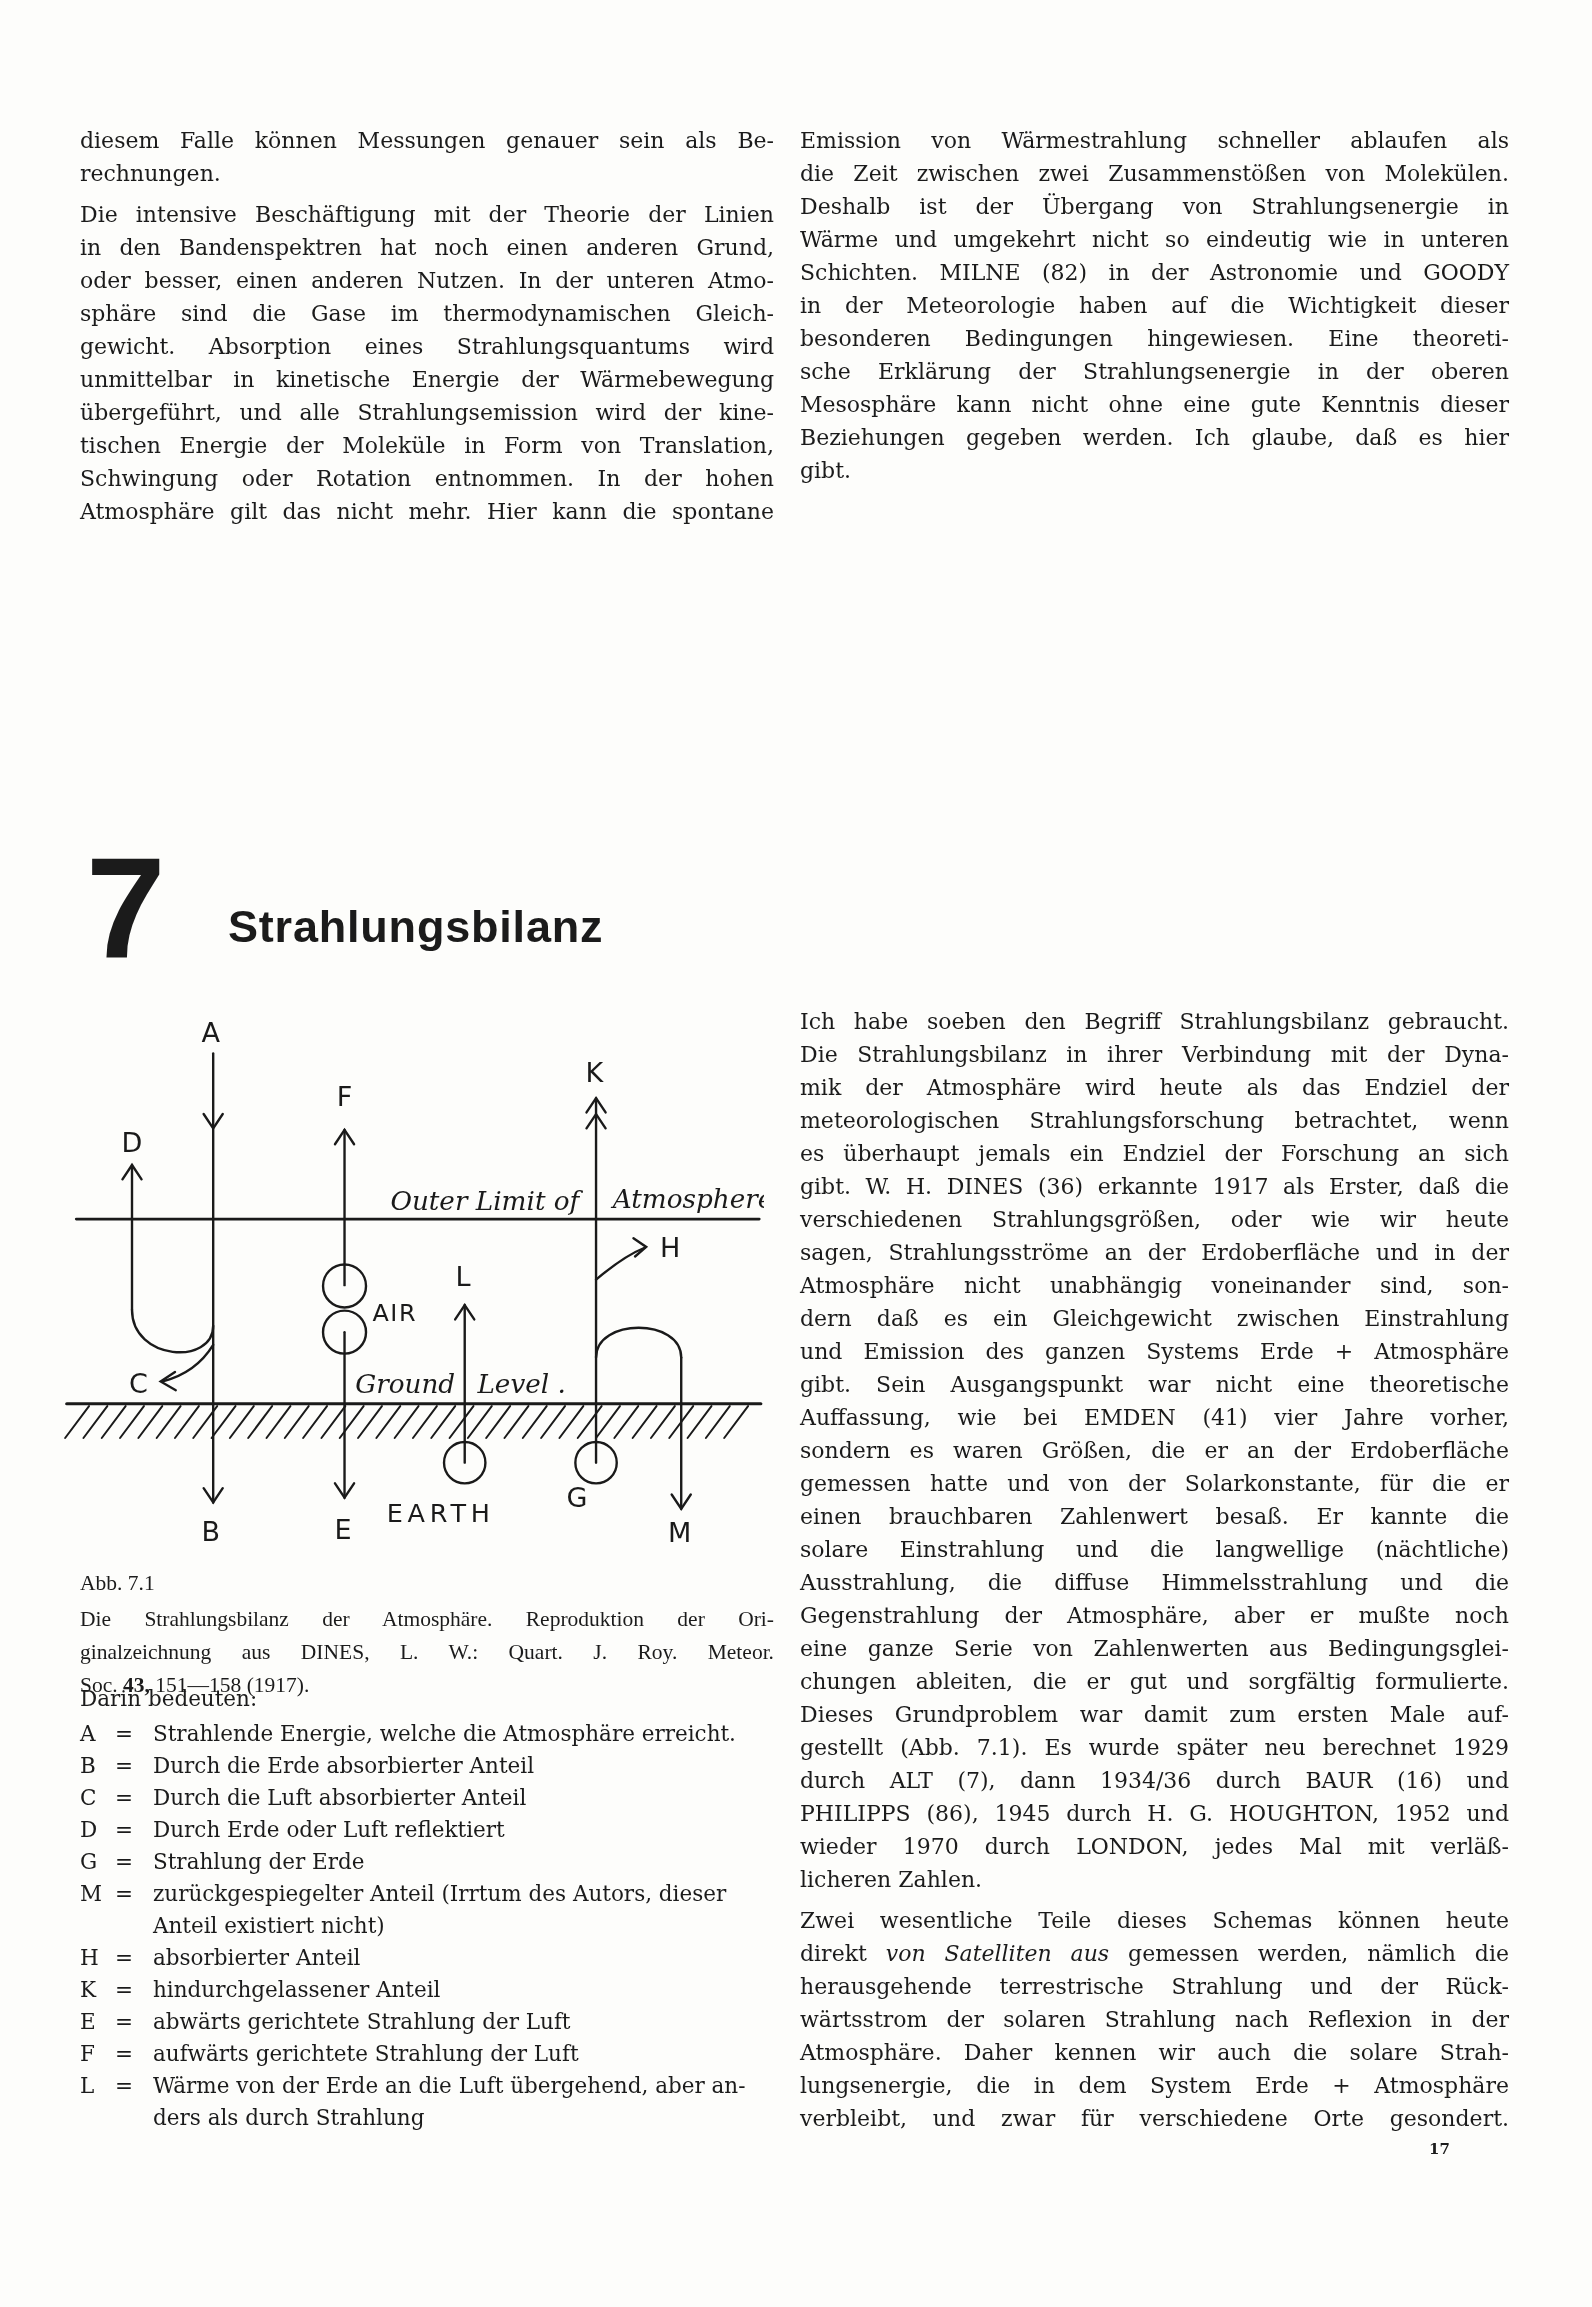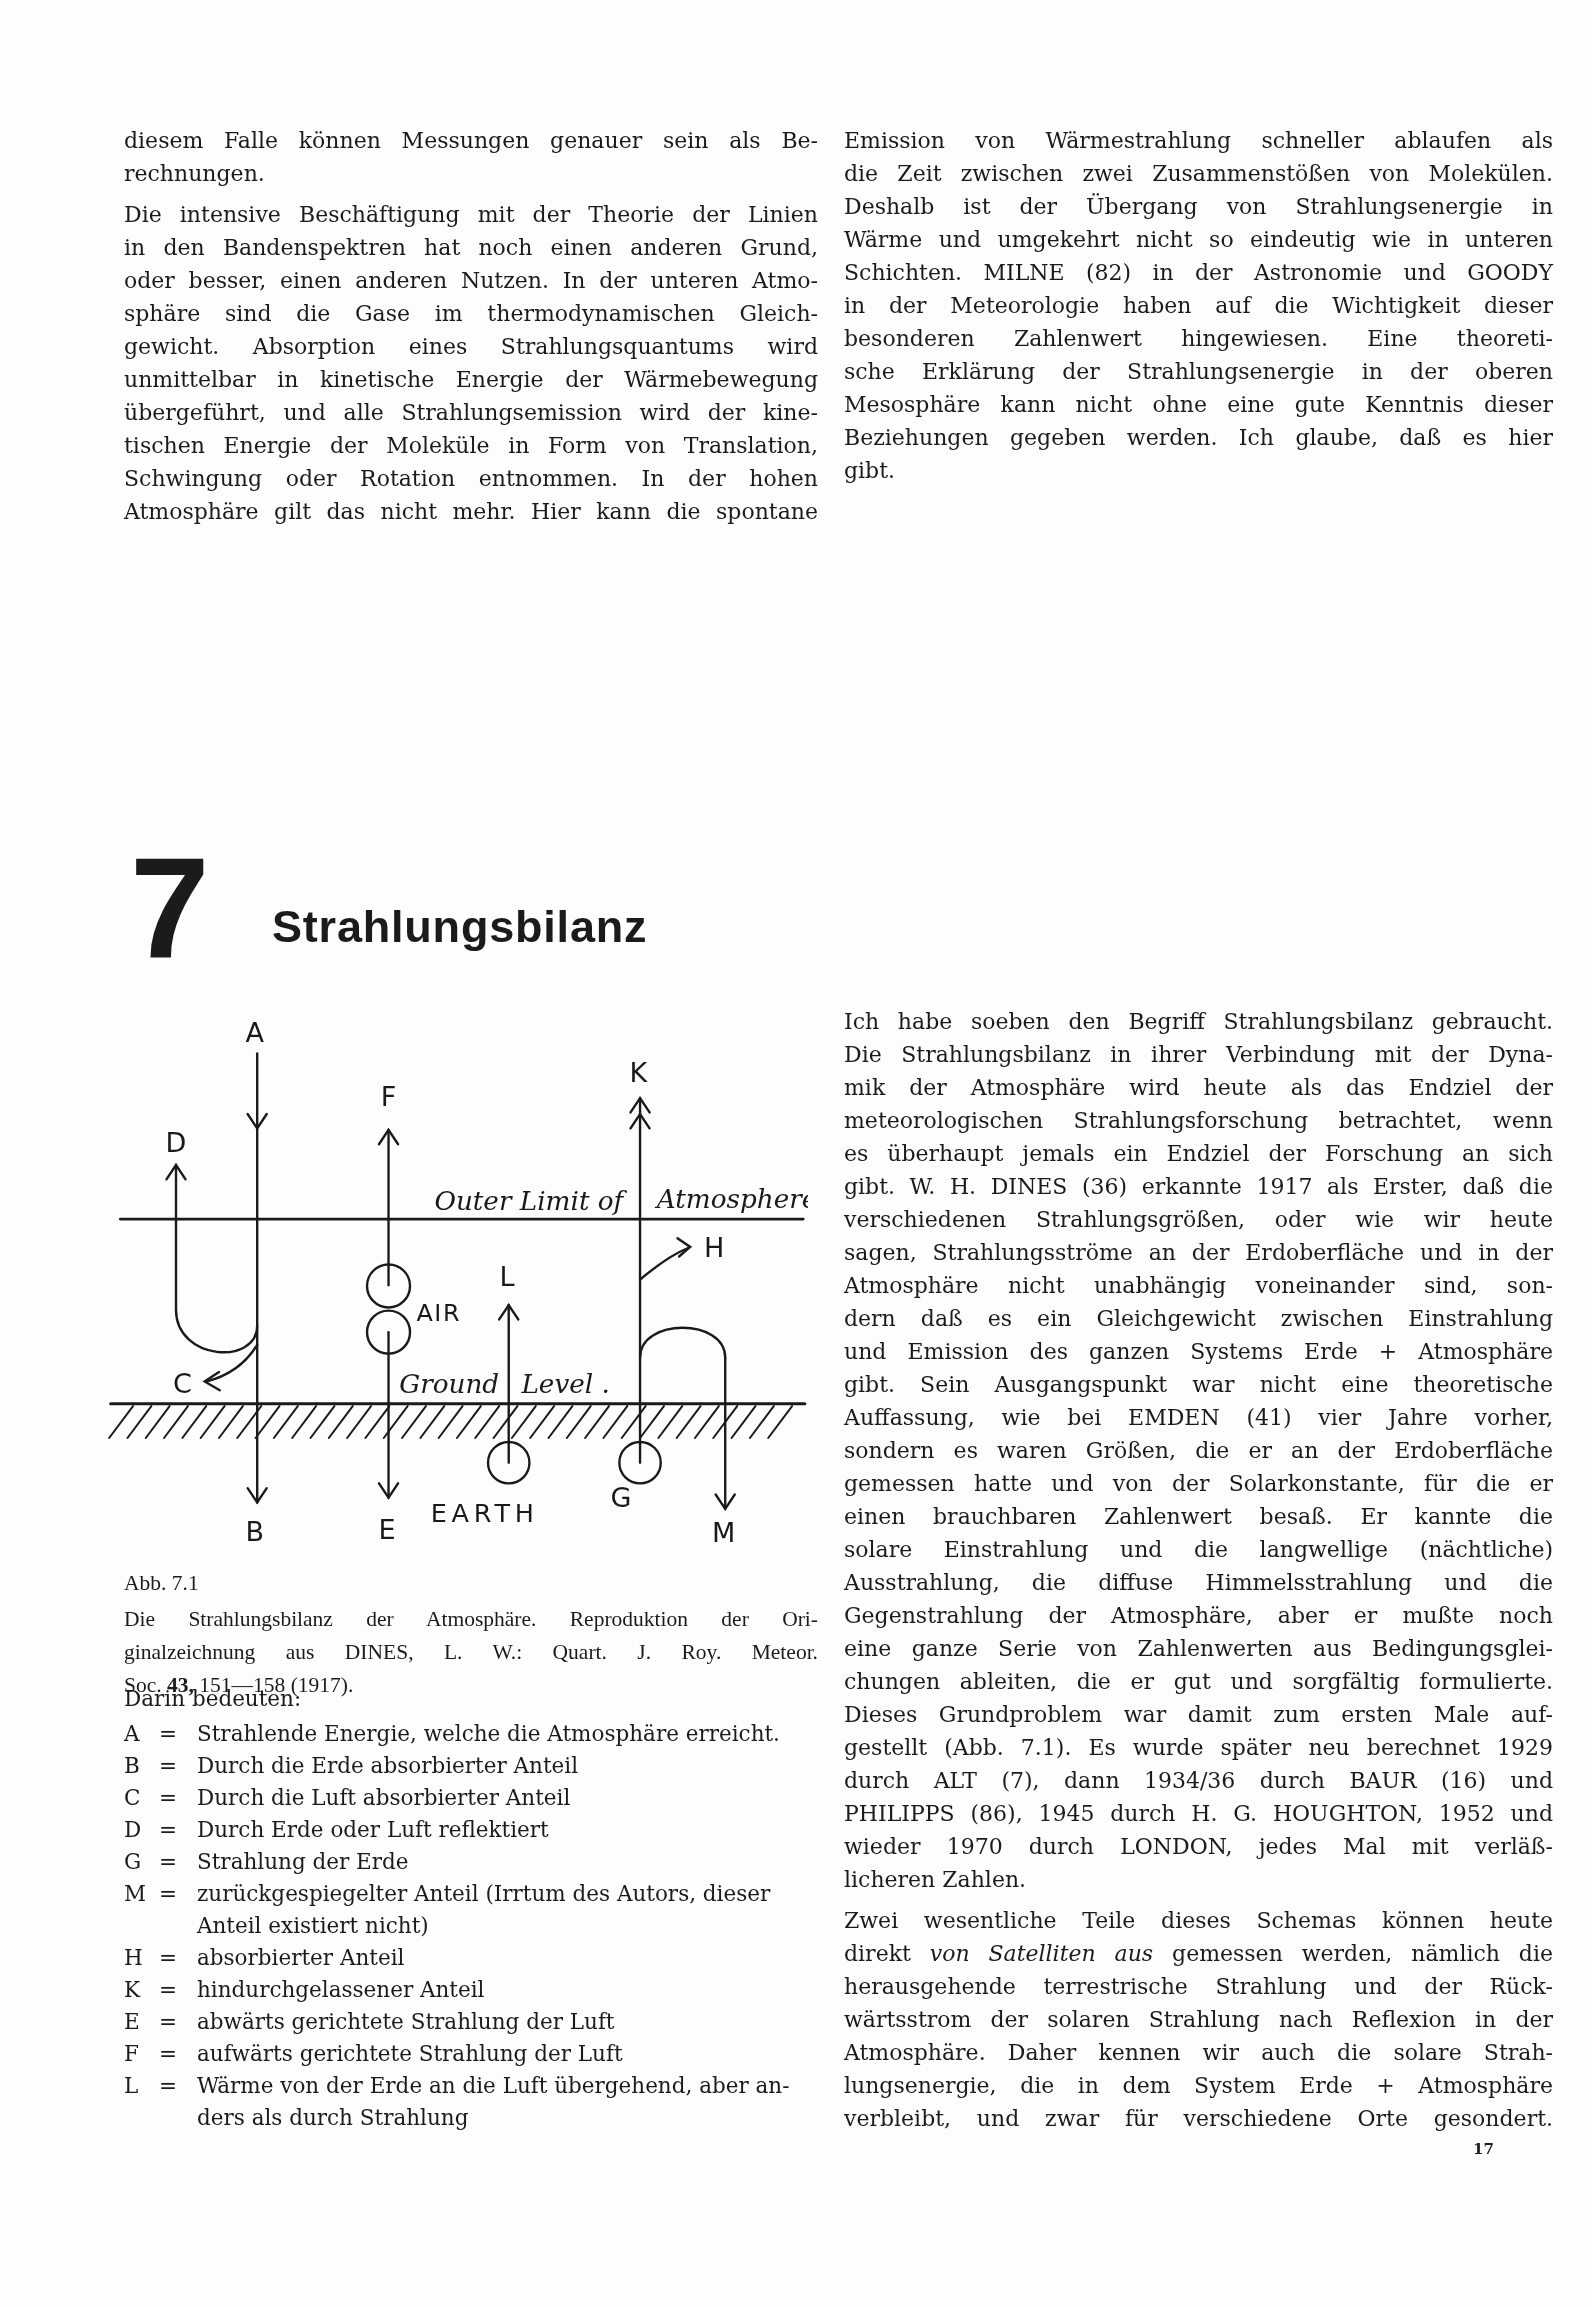--- a/index.html
+++ b/index.html
@@ -1,18 +1,18 @@
 <!DOCTYPE html>
 <html style="font-size:12.7px"><head>
 <meta charset="utf-8">
 <style>
   html,body{margin:0;padding:0;}
   body{width:1592px;height:2307px;background:#fdfdfb;position:relative;
        font-family:"DejaVu Serif",serif;color:#1b1b1b;}
-  .page{position:absolute;inset:0;margin-left:44px;}
+  .page{position:absolute;inset:0;}
   .col{position:absolute;font-size:22px;line-height:33px;}
   .col-left-top{left:80px;top:124px;width:694px;}
   .col-right-top{left:800px;top:124px;width:709px;}
   .col-right-main{left:800px;top:1005px;width:709px;}
   .parabreak{margin-top:8px;}
   .jline{text-align:justify;text-align-last:justify;white-space:nowrap;}
   .jline.last{text-align-last:left;}
   .it{font-style:italic;}
   .bd{font-weight:bold;}
   .ch-num{position:absolute;left:86px;top:836px;font-family:"Liberation Sans",sans-serif;
@@ -58,21 +58,21 @@
   </div>
 
   <div class="col col-right-top">
     <div>
         <div class="jline"><span>Emission von Wärmestrahlung schneller ablaufen als</span></div>
         <div class="jline"><span>die Zeit zwischen zwei Zusammenstößen von Molekülen.</span></div>
         <div class="jline"><span>Deshalb ist der Übergang von Strahlungsenergie in</span></div>
         <div class="jline"><span>Wärme und umgekehrt nicht so eindeutig wie in unteren</span></div>
         <div class="jline"><span>Schichten. MILNE (82) in der Astronomie und GOODY</span></div>
         <div class="jline"><span>in der Meteorologie haben auf die Wichtigkeit dieser</span></div>
-        <div class="jline"><span>besonderen Zahlenwert hingewiesen. Eine theoreti-</span></div>
+        <div class="jline"><span>besonderen Bedingungen hingewiesen. Eine theoreti-</span></div>
         <div class="jline"><span>sche Erklärung der Strahlungsenergie in der oberen</span></div>
         <div class="jline"><span>Mesosphäre kann nicht ohne eine gute Kenntnis dieser</span></div>
         <div class="jline"><span>Beziehungen gegeben werden. Ich glaube, daß es hier</span></div>
         <div class="jline last"><span>gibt.</span></div>
       </div>
   </div>
 
   <div class="ch-num">7</div>
   <div class="ch-title">Strahlungsbilanz</div>
 

